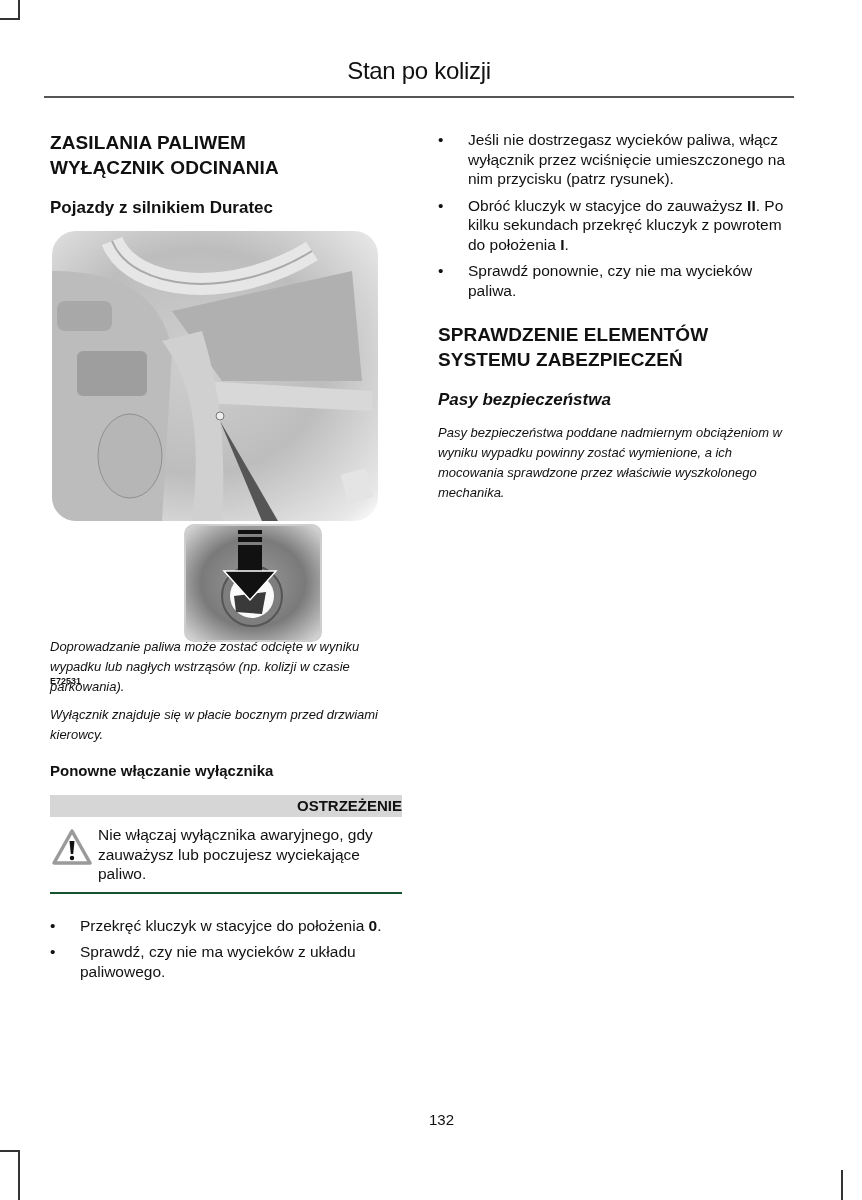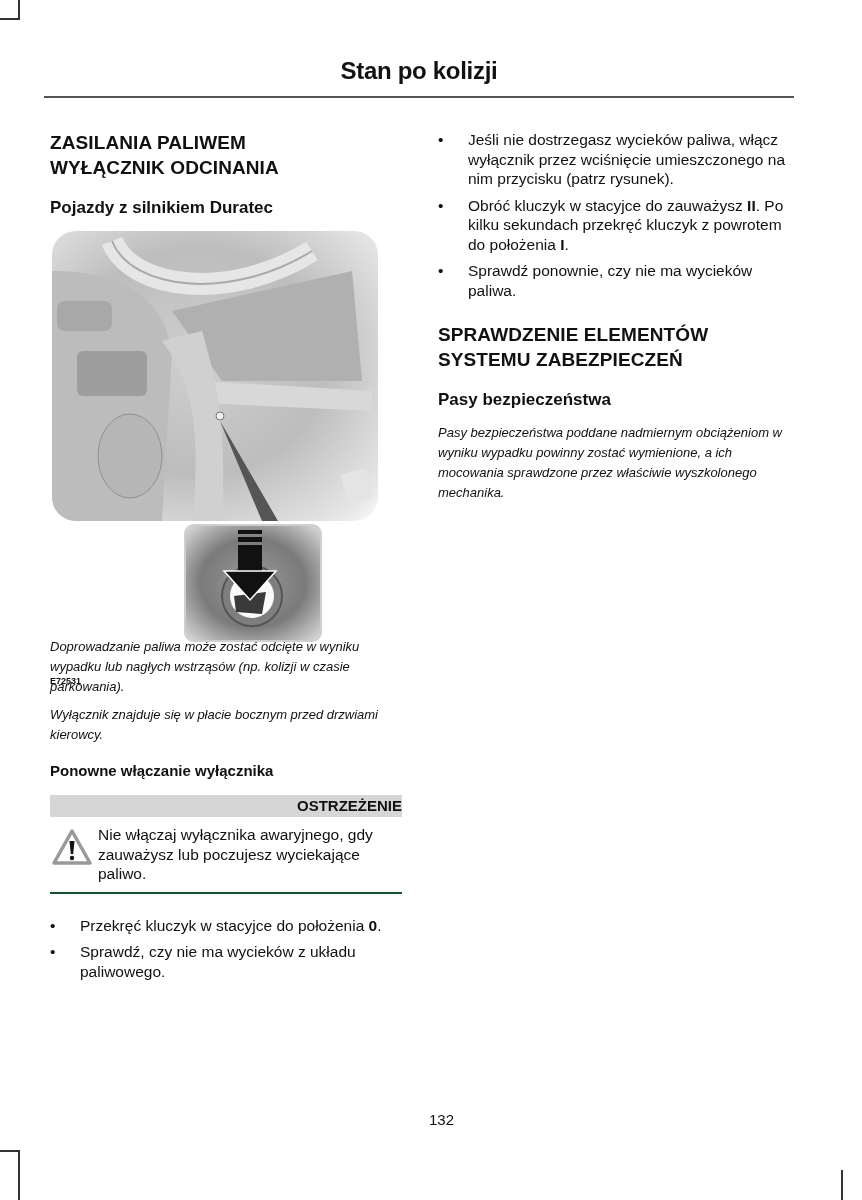--- a/index.html
+++ b/index.html
@@ -2,21 +2,21 @@
 <html><head>
 <meta charset="utf-8">
 <style>
   * { box-sizing: border-box; margin: 0; padding: 0; }
   html, body { width: 862px; height: 1200px; background: #ffffff; overflow: hidden; }
   body { position: relative; font-family: "Liberation Sans", sans-serif; color: #111; }
 
   .crop { position: absolute; background: #333; }
 
   .page-header { position: absolute; left: 44px; top: 56px; width: 750px; text-align: center; }
-  .page-title { font-size: 24px; font-weight: bold; letter-spacing: -0.3px; line-height: 30px; }
+  .page-title { font-size: 24px; font-weight: normal; letter-spacing: -0.3px; line-height: 30px; }
   .header-rule { position: absolute; left: 44px; top: 96px; width: 750px; height: 2px; background: #555; }
 
   .col { position: absolute; top: 130px; width: 352px; }
   .col-left { left: 50px; }
   .col-right { left: 438px; width: 350px; }
 
   h2.section { font-size: 19px; font-weight: bold; line-height: 25px; text-transform: none; letter-spacing: 0.1px; }
   h3.sub { font-size: 17px; font-weight: bold; line-height: 22px; }
   h4.minor { font-size: 15px; font-weight: bold; line-height: 20px; }
   p.body { font-size: 13px; line-height: 20px; font-style: italic; }
@@ -140,17 +140,17 @@
     <li>
       <span class="dot">•</span>
       <span>Sprawdź ponownie, czy nie ma wycieków paliwa.</span>
     </li>
   </ul>
 
   <h2 class="section" style="margin-top:22px;">
     <div>SPRAWDZENIE ELEMENTÓW</div>
     <div>SYSTEMU ZABEZPIECZEŃ</div>
   </h2>
-  <h3 class="sub" style="margin-top:17px;">Pasy bezpieczeństwa</h3>
+  <h3 class="sub" style="margin-top:17px;font-style:italic;">Pasy bezpieczeństwa</h3>
   <p class="body" style="margin-top:12px;">Pasy bezpieczeństwa poddane nadmiernym obciążeniom w wyniku wypadku powinny zostać wymienione, a ich mocowania sprawdzone przez właściwie wyszkolonego mechanika.</p>
 </div>
 
 <div class="page-number">132</div>
 
 </body></html>

